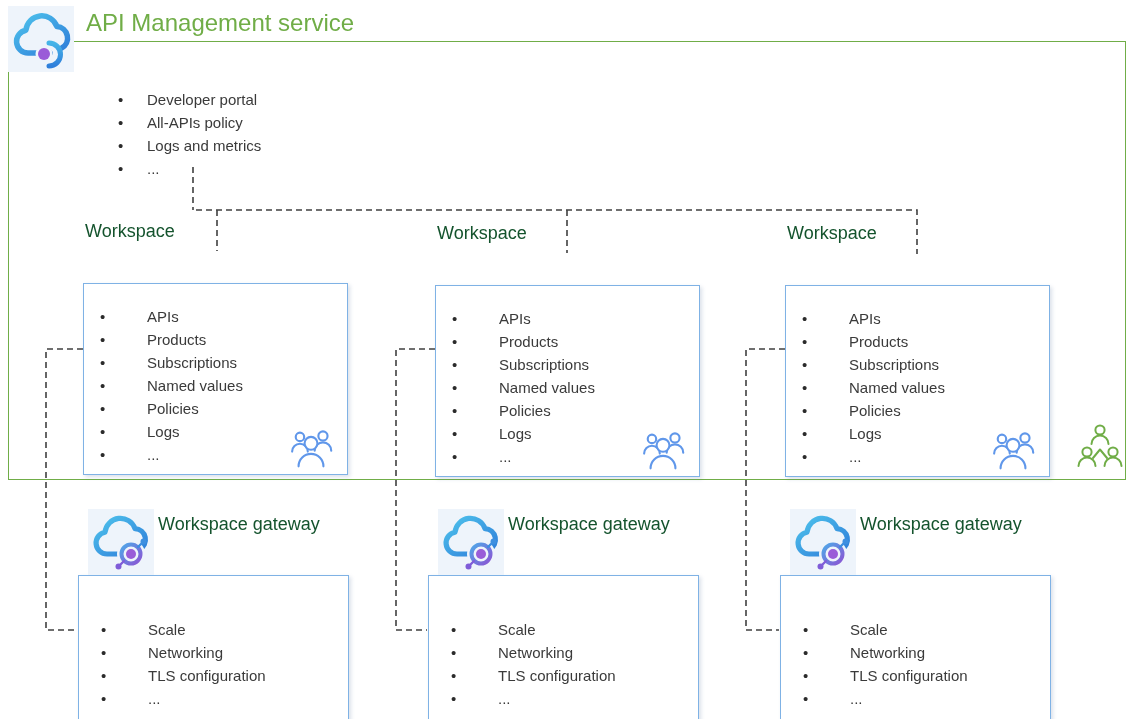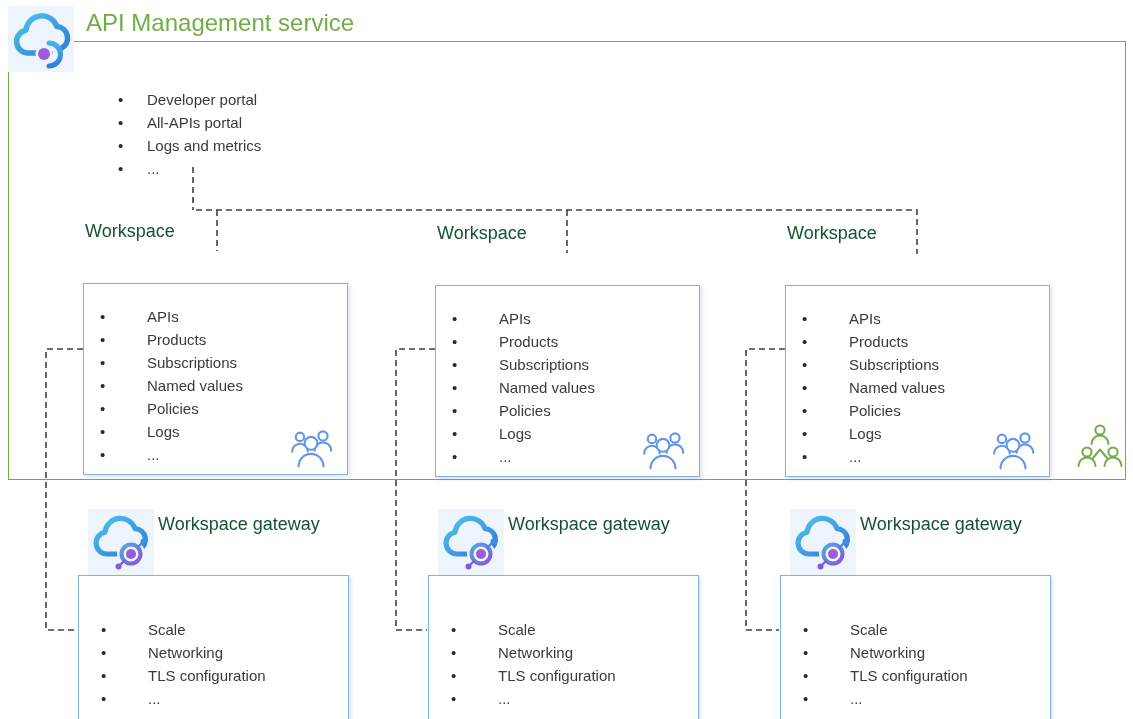--- a/index.html
+++ b/index.html
@@ -72,21 +72,21 @@
     <circle cx="36" cy="48" r="6" fill="#9A5CD8"></circle>
   </svg>
 </div>
 
 <div class="abs svc-title">API Management service</div>
 <div class="abs list list-svc svc-list">
   <div class="row">
       <span>Developer portal</span>
     </div>
   <div class="row">
-      <span>All-APIs portal</span>
+      <span>All-APIs policy</span>
     </div>
   <div class="row">
       <span>Logs and metrics</span>
     </div>
   <div class="row">
       <span>...</span>
     </div>
 </div>
 
 <div class="abs ws-label ws-label1">Workspace</div>

